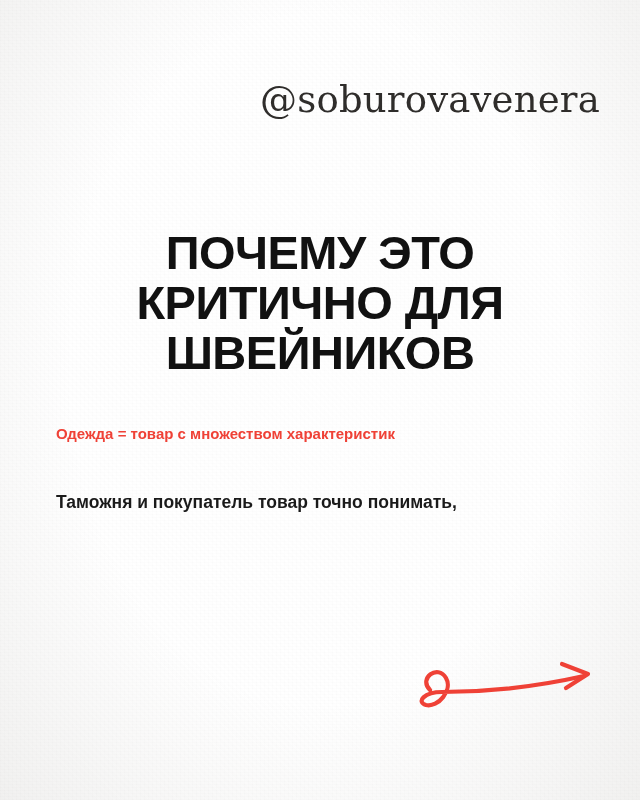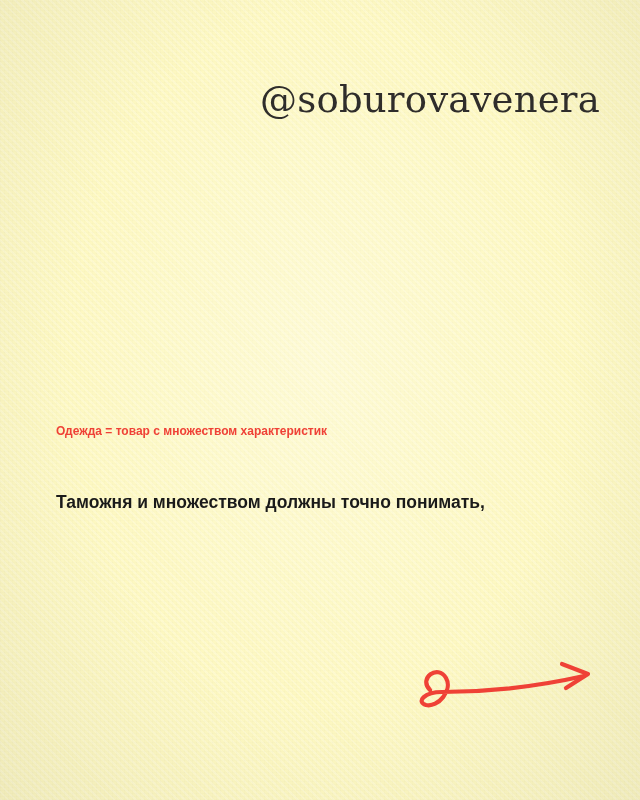--- a/index.html
+++ b/index.html
@@ -11,21 +11,21 @@
     height: 800px;
     overflow: hidden;
     font-family: "Liberation Sans", sans-serif;
     background: #eeebe5;
   }
 
   .slide {
     position: relative;
     width: 640px;
     height: 800px;
-    background-color: #fef9c3;
+    background-color: #ffffff;
     overflow: hidden;
   }
 
   
   .grain {
     position: absolute;
     inset: 0;
     pointer-events: none;
     opacity: 0.55;
     background-image:
@@ -72,21 +72,21 @@
   .headline .ln {
     display: block;
     white-space: nowrap;
   }
 
   .accent-line {
     position: absolute;
     top: 424px;
     left: 56px;
     right: 40px;
-    font-size: 12px;
+    font-size: 15px;
     font-weight: bold;
     color: #ef4136;
     line-height: 1.3;
   }
 
   .body-text {
     position: absolute;
     top: 488px;
     left: 56px;
     width: 530px;
@@ -110,25 +110,30 @@
 </head>
 <body>
 
 <div class="slide">
 
   <div class="grain"></div>
   <div class="vignette"></div>
 
   <div class="handle">@soburovavenera</div>
 
+  <div class="headline">
+    <span class="ln">ПОЧЕМУ ЭТО</span>
+    <span class="ln">КРИТИЧНО ДЛЯ</span>
+    <span class="ln">ШВЕЙНИКОВ</span>
+  </div>
 
   <div class="accent-line">Одежда = товар с множеством характеристик</div>
 
   <div class="body-text">
-    <span class="ln">Таможня и множеством должны точно понимать,</span>
+    <span class="ln">Таможня и покупатель товар точно понимать,</span>
   </div>
 
   <svg class="arrow" viewBox="0 0 200 90">
     <path d="M18 42 C6 30, 26 16, 34 30 C41 42, 26 60, 14 57 C4 54, 12 44, 30 44 C62 44, 110 42, 172 28" fill="none" stroke="#ef4136" stroke-width="4.2" stroke-linecap="round" stroke-linejoin="round"></path>
     <path d="M150 16 L176 26 L154 40" fill="none" stroke="#ef4136" stroke-width="4.2" stroke-linecap="round" stroke-linejoin="round"></path>
   </svg>
 
 </div>
 
 </body></html>

